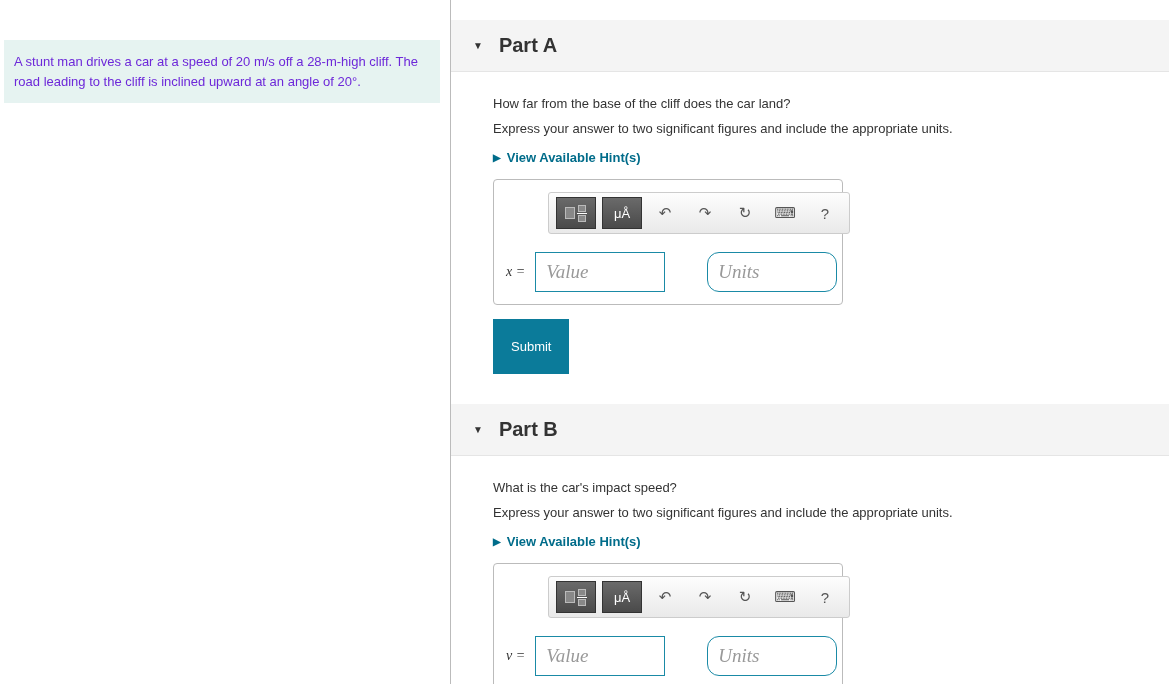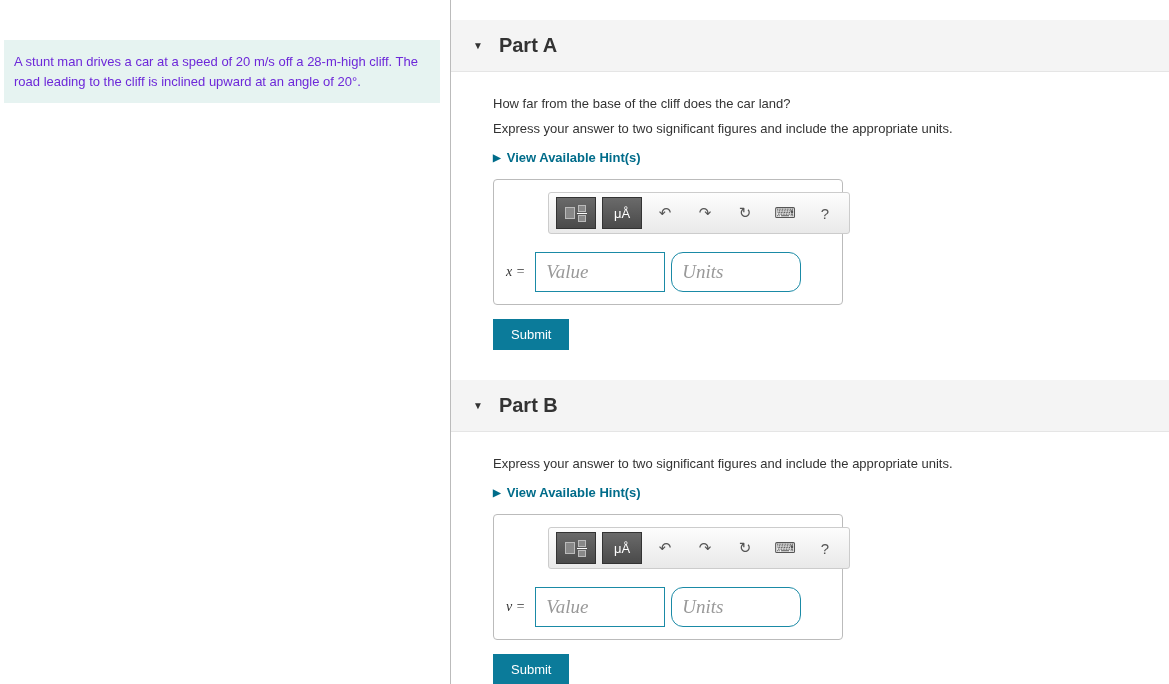--- a/index.html
+++ b/index.html
@@ -154,20 +154,21 @@
   .var-label {
     font-style: italic;
     font-family: Georgia, 'Times New Roman', serif;
     font-size: 14px;
     color: #333;
     margin-right: 10px;
     white-space: nowrap;
   }
   .value-units-group {
     display: flex;
+    gap: 36px;
   }
   .val-input, .unit-input {
     border: 1px solid #1a8aa6;
     height: 40px;
     font-family: Georgia, 'Times New Roman', serif;
     font-style: italic;
     font-size: 19px;
     color: #999;
     padding: 0 10px;
     outline: none;
@@ -176,21 +177,21 @@
   .val-input { width: 130px; margin-right: 6px; }
   .unit-input { width: 130px; border-radius: 12px; }
   .val-input::placeholder, .unit-input::placeholder {
     color: #999;
     font-style: italic;
   }
   .submit-btn {
     background: #0b7b9a;
     color: #fff;
     border: none;
-    padding: 8px 18px;
+    padding: 20px 18px;
     font-size: 13px;
     cursor: pointer;
     margin-top: 14px;
   }
 </style>
 </head>
 <body>
 
 <div class="page">
   <div class="left-col">
@@ -245,20 +246,21 @@
         <button class="submit-btn">Submit</button>
       </div>
     </div>
 
     <div class="part">
       <div class="part-header">
         <span class="caret">▼</span>
         <span class="title">Part B</span>
       </div>
       <div class="part-body">
+        <div class="question">What is the car's impact speed?</div>
         <div class="instructions">Express your answer to two significant figures and include the appropriate units.</div>
         <div class="hints-link">
           <span class="tri">▶</span>
           <span>View Available Hint(s)</span>
         </div>
 
         <div class="answer-area">
           <div class="toolbar">
             <span class="tool-btn dark frac">
               <span class="frac-whole"></span>

